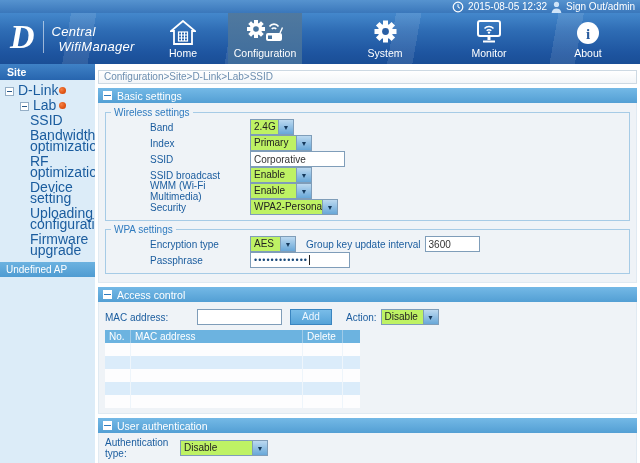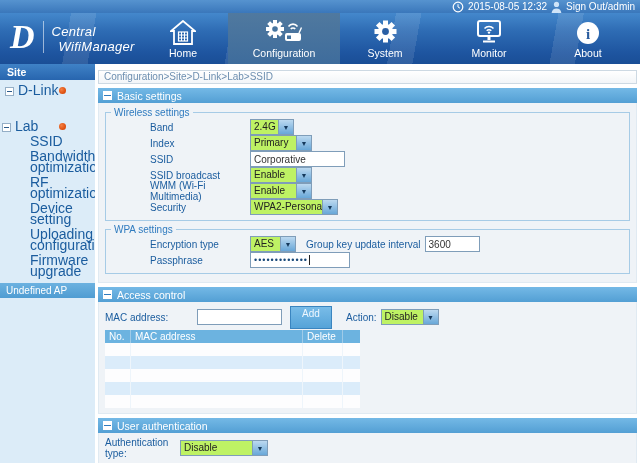--- a/index.html
+++ b/index.html
@@ -21,33 +21,33 @@
     background:repeating-linear-gradient(100deg, rgba(255,255,255,0) 0 70px, rgba(255,255,255,0.10) 70px 95px, rgba(255,255,255,0) 95px 160px); }
   .brand { position:absolute; left:10px; top:2px; display:flex; align-items:center; gap:8px; color:#fff; }
   .logo-d { font-family:"Liberation Serif", serif; font-weight:bold; font-size:34px; line-height:44px; font-style:italic; }
   .brand-divider { width:1px; height:32px; background:rgba(255,255,255,0.55); }
   .brand-text { font-size:13px; font-style:italic; line-height:15px; padding-top:3px; letter-spacing:0.3px; }
   .brand-text .l2 { padding-left:7px; }
   .nav-item { position:absolute; top:0; height:51px; text-align:center; color:#fff; cursor:pointer; }
   .nav-item .icon-box { height:32px; display:flex; align-items:flex-end; justify-content:center; }
   .nav-item .nav-label { font-size:10.5px; margin-top:2px; }
   .nav-home { left:143px; width:80px; }
-  .nav-config { left:228px; width:112px; background:linear-gradient(180deg,#50799f,#3e6c9c); }
+  .nav-config { left:228px; width:74px; background:linear-gradient(180deg,#50799f,#3e6c9c); }
   .nav-system { left:345px; width:80px; }
   .nav-monitor { left:449px; width:80px; }
   .nav-about { left:548px; width:80px; }
 
   
   .sidebar { position:absolute; left:0; top:64px; width:95px; height:399px; background:#dcecf8; }
   .side-header { height:16px; line-height:16px; background:linear-gradient(180deg,#3f82c6,#2765ae);
     color:#fff; font-size:10.5px; font-weight:bold; padding-left:7px; }
   .tree { padding-top:3px; }
   .tree-item { position:relative; padding:2px 3px; color:#1a5c9e; font-size:14px; line-height:11px; cursor:pointer; }
   .lvl0 { padding-left:5px; }
-  .lvl1 { padding-left:2px;margin-top:21px; }
+  .lvl1 { padding-left:20px; }
   .lvl2 { padding-left:30px; }
   .expander { display:inline-block; width:9px; height:9px; background:#fff; border:1px solid #94aec6;
     position:relative; margin-right:4px; vertical-align:-1px; }
   .expander::after { content:""; position:absolute; left:1px; right:1px; top:3px; height:1px; background:#2a5a8a; }
   .alert-dot { position:absolute; left:59px; top:4px; width:7px; height:7px; border-radius:50%;
     background:radial-gradient(circle at 35% 35%, #f58044, #e05312 60%, #c33d05); }
   .undefined-ap { height:15px; line-height:15px; background:linear-gradient(180deg,#6cb2e0,#4f9cd2);
     color:#fff; font-size:10px; padding-left:6px; margin-top:4px; cursor:pointer; }
 
   
@@ -77,21 +77,21 @@
 
   .fselect { display:inline-flex; align-items:stretch; border:1px solid #7f9db9; background:#bef264; height:16px; cursor:pointer; }
   .fselect .txt { font-size:10px; color:#222; flex:1; padding:1px 3px 0 3px; white-space:nowrap; overflow:hidden; }
   .fselect .btn { width:15px; flex:0 0 15px; background:linear-gradient(#bcd9f0,#68a7d8); border-left:1px solid #7f9db9;
     display:flex; align-items:center; justify-content:center; font-size:7px; color:#15395c; }
   .sel-band { width:44px; } .sel-index { width:62px; } .sel-enable { width:62px; }
   .sel-security { width:88px; } .sel-enc { width:46px; } .sel-action { width:58px; } .sel-auth { width:88px; }
 
   .mac-row { display:flex; align-items:center; height:20px; margin:1px 0 3px 0; }
   .mac-row .flabel { flex:0 0 92px; }
-  .add-btn { width:42px; height:23px; margin-left:8px; background:linear-gradient(#79bce8,#55a3d8);
+  .add-btn { width:42px; height:16px; margin-left:8px; background:linear-gradient(#79bce8,#55a3d8);
     border:1px solid #3a85c0; color:#eef7ff; font-size:10px; line-height:14px; text-align:center; cursor:pointer; }
 
   .actable { width:255px; font-size:10px; }
   .atr { display:flex; height:13px; }
   .ahead .atd { background:#6cb3e0; color:#fff; border-right:1px solid #9fcbe8; line-height:13px; }
   .atd { padding-left:4px; overflow:hidden; white-space:nowrap; }
   .c1 { width:26px; flex:0 0 26px; } .c2 { width:172px; flex:0 0 172px; }
   .c3 { width:40px; flex:0 0 40px; } .c4 { width:17px; flex:0 0 17px; border-right:none !important; }
   .r-w .atd { background:#fdfdfe; border-right:1px solid #eef5fb; }
   .r-b .atd { background:#dbecfa; border-right:1px solid #eef5fb; }

